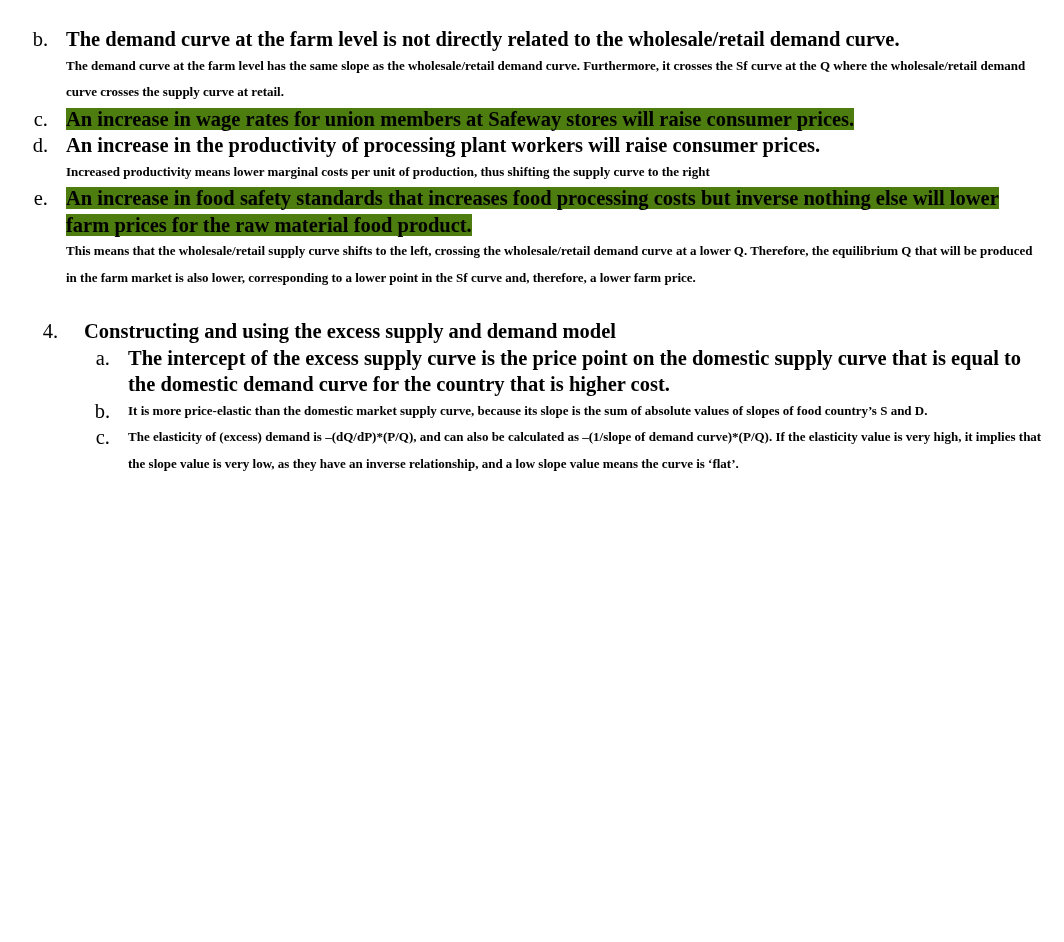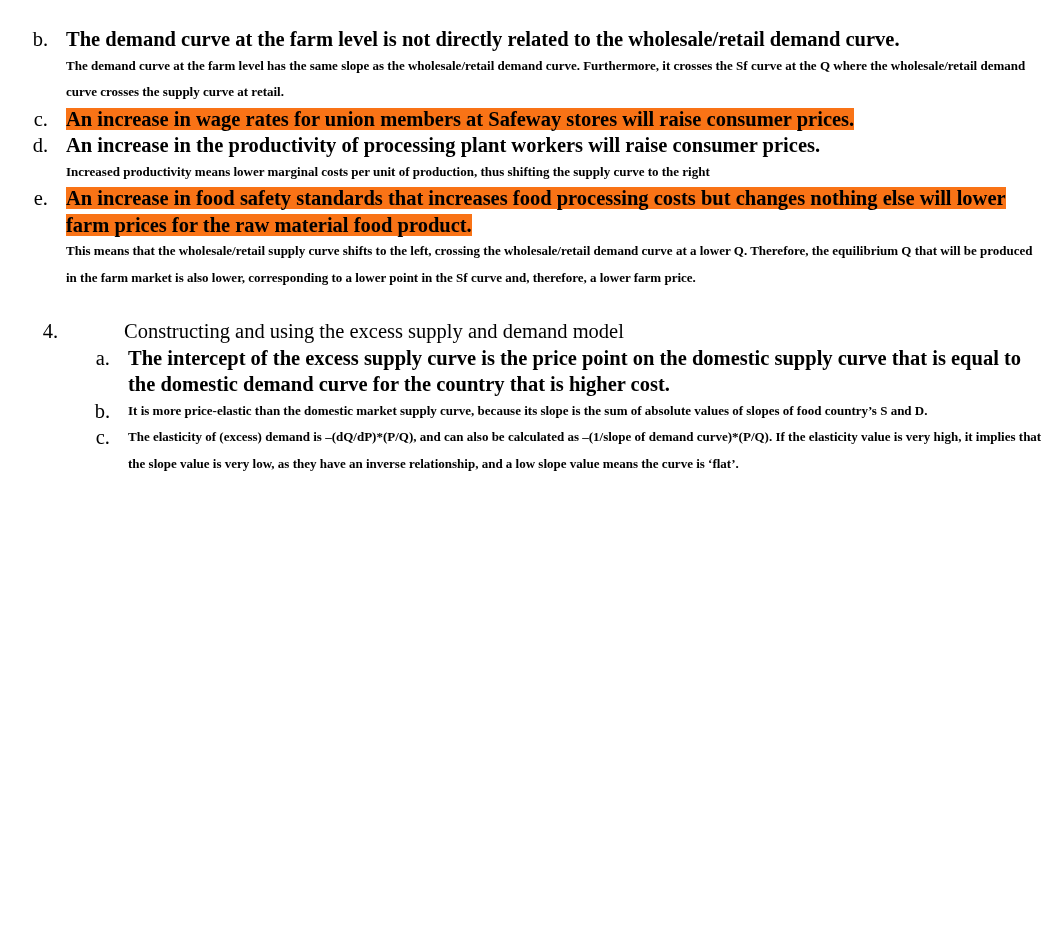--- a/index.html
+++ b/index.html
@@ -76,36 +76,35 @@
     line-height: 26.5px;
     font-weight: bold;
   }
   .a {
     font-size: 13px;
     line-height: 26.5px;
     font-weight: bold;
   }
   .hl-block {
     display: inline;
-    background: #f97316;
+    background: #4d7c0f;
     box-decoration-break: clone;
     -webkit-box-decoration-break: clone;
   }
   .it {
     font-style: italic;
   }
   .gap {
     height: 27px;
   }
   .sec4 {
     margin-top: 0;
   }
   .sec4 > li > .head {
-    font-weight: normal;
-    margin-left: 40px;
+    font-weight: bold;
   }
 </style>
 </head>
 <body>
 
 <div class="page">
   <div class="doc">
 
     <ol class="lvl2">
 
@@ -121,21 +120,21 @@
       </li>
 
       <li>
         <span class="marker">d.</span>
         <div class="q">An increase in the productivity of processing plant workers will raise consumer prices.</div>
         <div class="a">Increased productivity means lower marginal costs per unit of production, thus shifting the supply curve to the right</div>
       </li>
 
       <li>
         <span class="marker">e.</span>
-        <div class="q"><span class="hl-block">An increase in food safety standards that increases food processing costs but changes nothing else will lower farm prices for the raw material food product.</span></div>
+        <div class="q"><span class="hl-block">An increase in food safety standards that increases food processing costs but inverse nothing else will lower farm prices for the raw material food product.</span></div>
         <div class="a">This means that the wholesale/retail supply curve shifts to the left, crossing the wholesale/retail demand curve at a lower Q. Therefore, the equilibrium Q that will be produced in the farm market is also lower, corresponding to a lower point in the Sf curve and, therefore, a lower farm price.</div>
       </li>
 
     </ol>
 
     <div class="gap"></div>
 
     <ol class="lvl1 sec4">
       <li>
         <span class="marker">4.</span>

